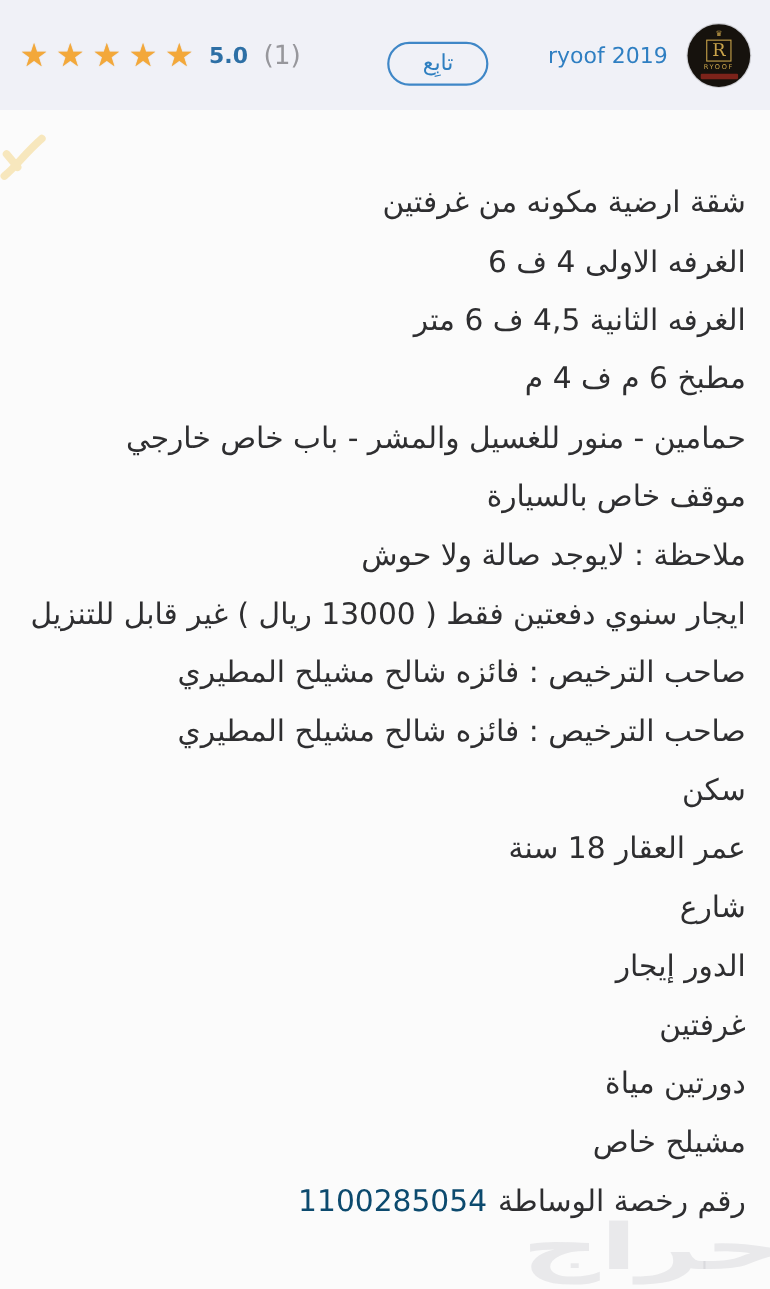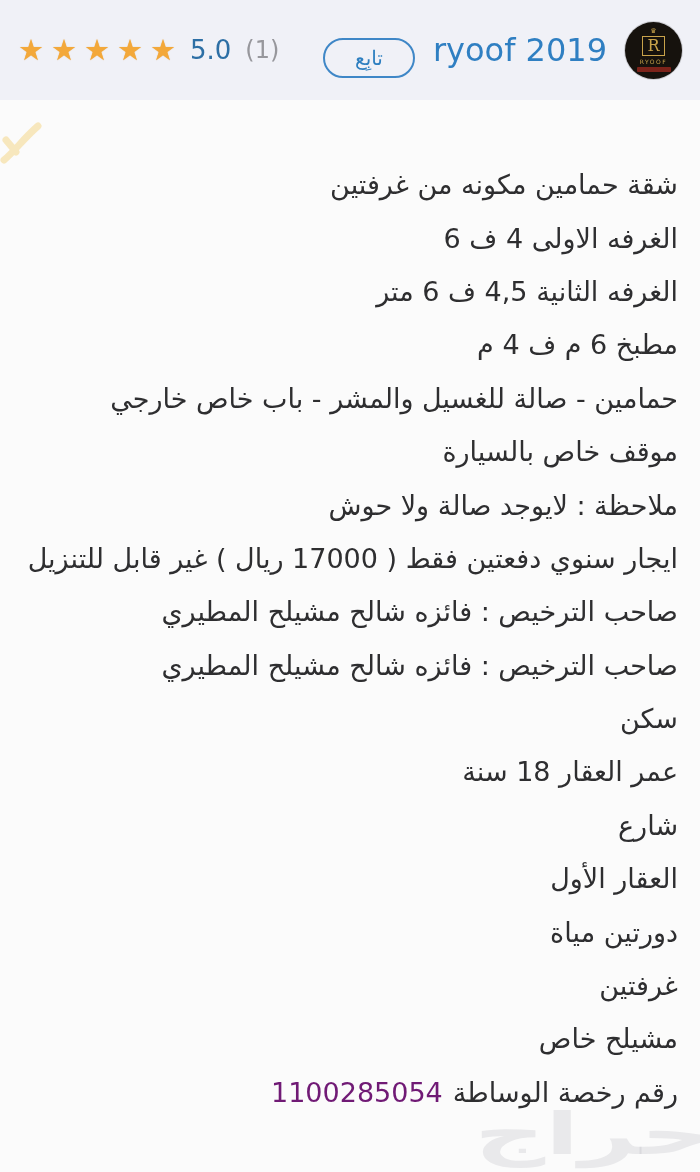--- a/index.html
+++ b/index.html
@@ -13,30 +13,30 @@
 
   
   .header {
     height:100px; background:#f0f1f7;
     display:flex; align-items:center; justify-content:space-between;
     padding:0 18px 0 18px;
   }
   .rating { display:flex; align-items:center; gap:14px; }
   .stars { display:flex; gap:7px; font-size:29px; line-height:1; color:#f3a83a;
            text-shadow:0 0 1px rgba(214,138,27,.5); }
-  .rating-value { color:#2d6fa5; font-size:26px; font-weight:400; }
+  .rating-value { color:#2d6fa5; font-size:20px; font-weight:700; }
   .rating-count { color:#97979c; font-size:24px; }
 
   .seller { display:flex; align-items:center; gap:18px; }
   .follow-btn {
     background:transparent; border:2px solid #3f87c7; color:#2e7fc0;
     border-radius:21px; padding:7px 30px; font-size:20px; line-height:1.1;
     font-family:Liberation Serif, serif; cursor:pointer;margin-top:16px;
   }
-  .username { color:#2f7fc2; font-size:32px; }
+  .username { color:#2f7fc2; font-size:20px;margin-left:36px; }
 
   .avatar {
     width:57px; height:57px; border-radius:50%; background:#16120d;
     position:relative; overflow:hidden; flex:0 0 auto;
     display:flex; flex-direction:column; align-items:center; justify-content:center;
     box-shadow:0 0 0 1px rgba(0,0,0,.15);
   }
   .avatar .crown { color:#c9a34a; font-size:7px; line-height:1; }
   .avatar .letter {
     color:#c9a34a; font-family:"DejaVu Serif", serif; font-size:16px; line-height:1.15;
@@ -48,21 +48,21 @@
   
   .content {
     position:relative; direction:rtl; text-align:right;
     padding:58px 22px 0 22px; height:1072px;
   }
   .line {
     height:53.4px; display:flex; align-items:center;
     font-size:27px; color:#2e2e30; font-weight:500; white-space:nowrap;
     position:relative; z-index:2;
   }
-  .license-number { color:#701a75; margin-right:10px; direction:ltr; unicode-bidi:embed; }
+  .license-number { color:#0c4a6e; margin-right:10px; direction:ltr; unicode-bidi:embed; }
 
   .scribble {
     position:absolute; left:-4px; top:6px; width:64px; height:64px;
     opacity:.35; z-index:1; pointer-events:none;
   }
 
   .watermark {
     position:absolute; right:-12px; bottom:4px; z-index:1;
     font-size:58px; font-weight:bold; color:rgba(110,110,120,.12);
     transform:scaleX(1.7); transform-origin:right center;
@@ -97,36 +97,36 @@
         <span class="ribbon"></span>
       </div>
     </div>
   </header>
 
   <main class="content">
     <svg class="scribble" viewBox="0 0 64 64">
       <path d="M8 54 C20 44 26 34 42 20 M20 46 L10 34" fill="none" stroke="#f2c34c" stroke-width="7" stroke-linecap="round"></path>
     </svg>
 
-    <div class="line">شقة حمامين مكونه من غرفتين</div>
+    <div class="line">شقة ارضية مكونه من غرفتين</div>
     <div class="line">الغرفه الاولى 4 ف 6</div>
     <div class="line">الغرفه الثانية 4,5 ف 6 متر</div>
     <div class="line">مطبخ 6 م ف 4 م</div>
-    <div class="line">حمامين - صالة للغسيل والمشر - باب خاص خارجي</div>
+    <div class="line">حمامين - منور للغسيل والمشر - باب خاص خارجي</div>
     <div class="line">موقف خاص بالسيارة</div>
     <div class="line">ملاحظة : لايوجد صالة ولا حوش</div>
-    <div class="line">ايجار سنوي دفعتين فقط ( 17000 ريال ) غير قابل للتنزيل</div>
+    <div class="line">ايجار سنوي دفعتين فقط ( 13000 ريال ) غير قابل للتنزيل</div>
     <div class="line">صاحب الترخيص : فائزه شالح مشيلح المطيري</div>
     <div class="line">صاحب الترخيص : فائزه شالح مشيلح المطيري</div>
     <div class="line">سكن</div>
     <div class="line">عمر العقار 18 سنة</div>
     <div class="line">شارع</div>
-    <div class="line">العقار الأول</div>
+    <div class="line">الدور إيجار</div>
+    <div class="line">غرفتين</div>
     <div class="line">دورتين مياة</div>
-    <div class="line">غرفتين</div>
     <div class="line">مشيلح خاص</div>
 
     <div class="line">
       <span>رقم رخصة الوساطة</span>
       <span class="license-number">1100285054</span>
     </div>
 
     <div class="watermark">حراج</div>
   </main>
 

